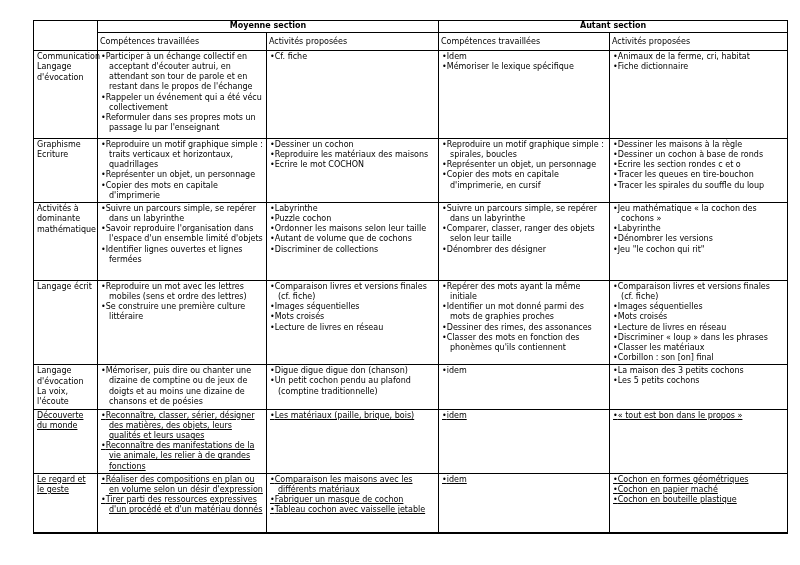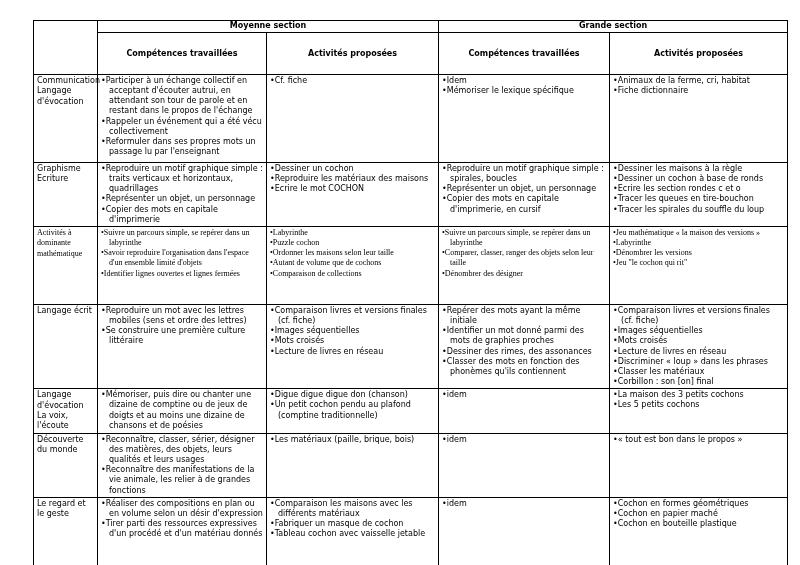--- a/index.html
+++ b/index.html
@@ -30,23 +30,22 @@
   }
   td.corner { border: none; background: transparent; }
   thead tr.section-row { height: 12px; }
   thead tr.colhead-row { height: 13px; }
   thead th.section {
     text-align: center;
     font-weight: bold;
     padding: 0 2px;
   }
   thead th.colhead {
-    text-align: center;
-    font-weight: bold;
-    padding: 16px 2px;
+    font-weight: normal;
+    padding: 4px 2px;
   }
   th.row-label {
     font-weight: bold;
     text-align: center;
     vertical-align: middle;
     white-space: pre-line;
     padding: 1px 2px;
     line-height: 1.3;
   }
   td.cell ul { margin: 0; padding: 0; list-style: none; }
@@ -67,21 +66,21 @@
       <col style="width:64px">
       <col style="width:169px">
       <col style="width:172px">
       <col style="width:171px">
       <col style="width:178px">
     </colgroup>
     <thead>
       <tr class="section-row">
         <td class="corner" rowspan="2"></td>
         <th class="section" colspan="2">Moyenne section</th>
-        <th class="section" colspan="2">Grande section</th>
+        <th class="section" colspan="2">Autant section</th>
       </tr>
       <tr class="colhead-row">
         <th class="colhead">Compétences travaillées</th>
         <th class="colhead">Activités proposées</th>
         <th class="colhead">Compétences travaillées</th>
         <th class="colhead">Activités proposées</th>
       </tr>
     </thead>
     <tbody id="table-body">
         <tr style="height: 88px;">
@@ -140,50 +139,50 @@
           <td class="cell">
             <ul>
               <li>Dessiner les maisons à la règle</li>
               <li>Dessiner un cochon à base de ronds</li>
               <li>Ecrire les section rondes c et o</li>
               <li>Tracer les queues en tire-bouchon</li>
               <li>Tracer les spirales du souffle du loup</li>
             </ul>
           </td>
         </tr>
-        <tr style="height: 78px; font-family: Liberation Serif, serif;">
+        <tr style="height: 78px;">
           <th class="row-label">Activités à
 dominante
 mathématique</th>
           <td class="cell">
             <ul>
               <li>Suivre un parcours simple, se repérer dans un labyrinthe</li>
               <li>Savoir reproduire l'organisation dans l'espace d'un ensemble limité d'objets</li>
               <li>Identifier lignes ouvertes et lignes fermées</li>
             </ul>
           </td>
           <td class="cell">
             <ul>
               <li>Labyrinthe</li>
               <li>Puzzle cochon</li>
               <li>Ordonner les maisons selon leur taille</li>
               <li>Autant de volume que de cochons</li>
-              <li>Comparaison de collections</li>
+              <li>Discriminer de collections</li>
             </ul>
           </td>
           <td class="cell">
             <ul>
               <li>Suivre un parcours simple, se repérer dans un labyrinthe</li>
               <li>Comparer, classer, ranger des objets selon leur taille</li>
               <li>Dénombrer des désigner</li>
             </ul>
           </td>
           <td class="cell">
             <ul>
-              <li>Jeu mathématique « la maison des versions »</li>
+              <li>Jeu mathématique « la cochon des cochons »</li>
               <li>Labyrinthe</li>
               <li>Dénombrer les versions</li>
               <li>Jeu "le cochon qui rit"</li>
             </ul>
           </td>
         </tr>
         <tr style="height: 83px;">
           <th class="row-label">Langage écrit</th>
           <td class="cell">
             <ul>
@@ -240,21 +239,21 @@
               <li>idem</li>
             </ul>
           </td>
           <td class="cell">
             <ul>
               <li>La maison des 3 petits cochons</li>
               <li>Les 5 petits cochons</li>
             </ul>
           </td>
         </tr>
-        <tr style="height: 47px;">
+        <tr style="height: 47px; text-decoration: underline;">
           <th class="row-label">Découverte
 du monde</th>
           <td class="cell">
             <ul>
               <li>Reconnaître, classer, sérier, désigner des matières, des objets, leurs qualités et leurs usages</li>
               <li>Reconnaître des manifestations de la vie animale, les relier à de grandes fonctions</li>
             </ul>
           </td>
           <td class="cell">
             <ul>
@@ -265,21 +264,21 @@
             <ul>
               <li>idem</li>
             </ul>
           </td>
           <td class="cell">
             <ul>
               <li>« tout est bon dans le propos »</li>
             </ul>
           </td>
         </tr>
-        <tr style="height: 69px;">
+        <tr style="height: 60px; text-decoration: underline;">
           <th class="row-label">Le regard et
 le geste</th>
           <td class="cell">
             <ul>
               <li>Réaliser des compositions en plan ou en volume selon un désir d'expression</li>
               <li>Tirer parti des ressources expressives d'un procédé et d'un matériau donnés</li>
             </ul>
           </td>
           <td class="cell">
             <ul>

